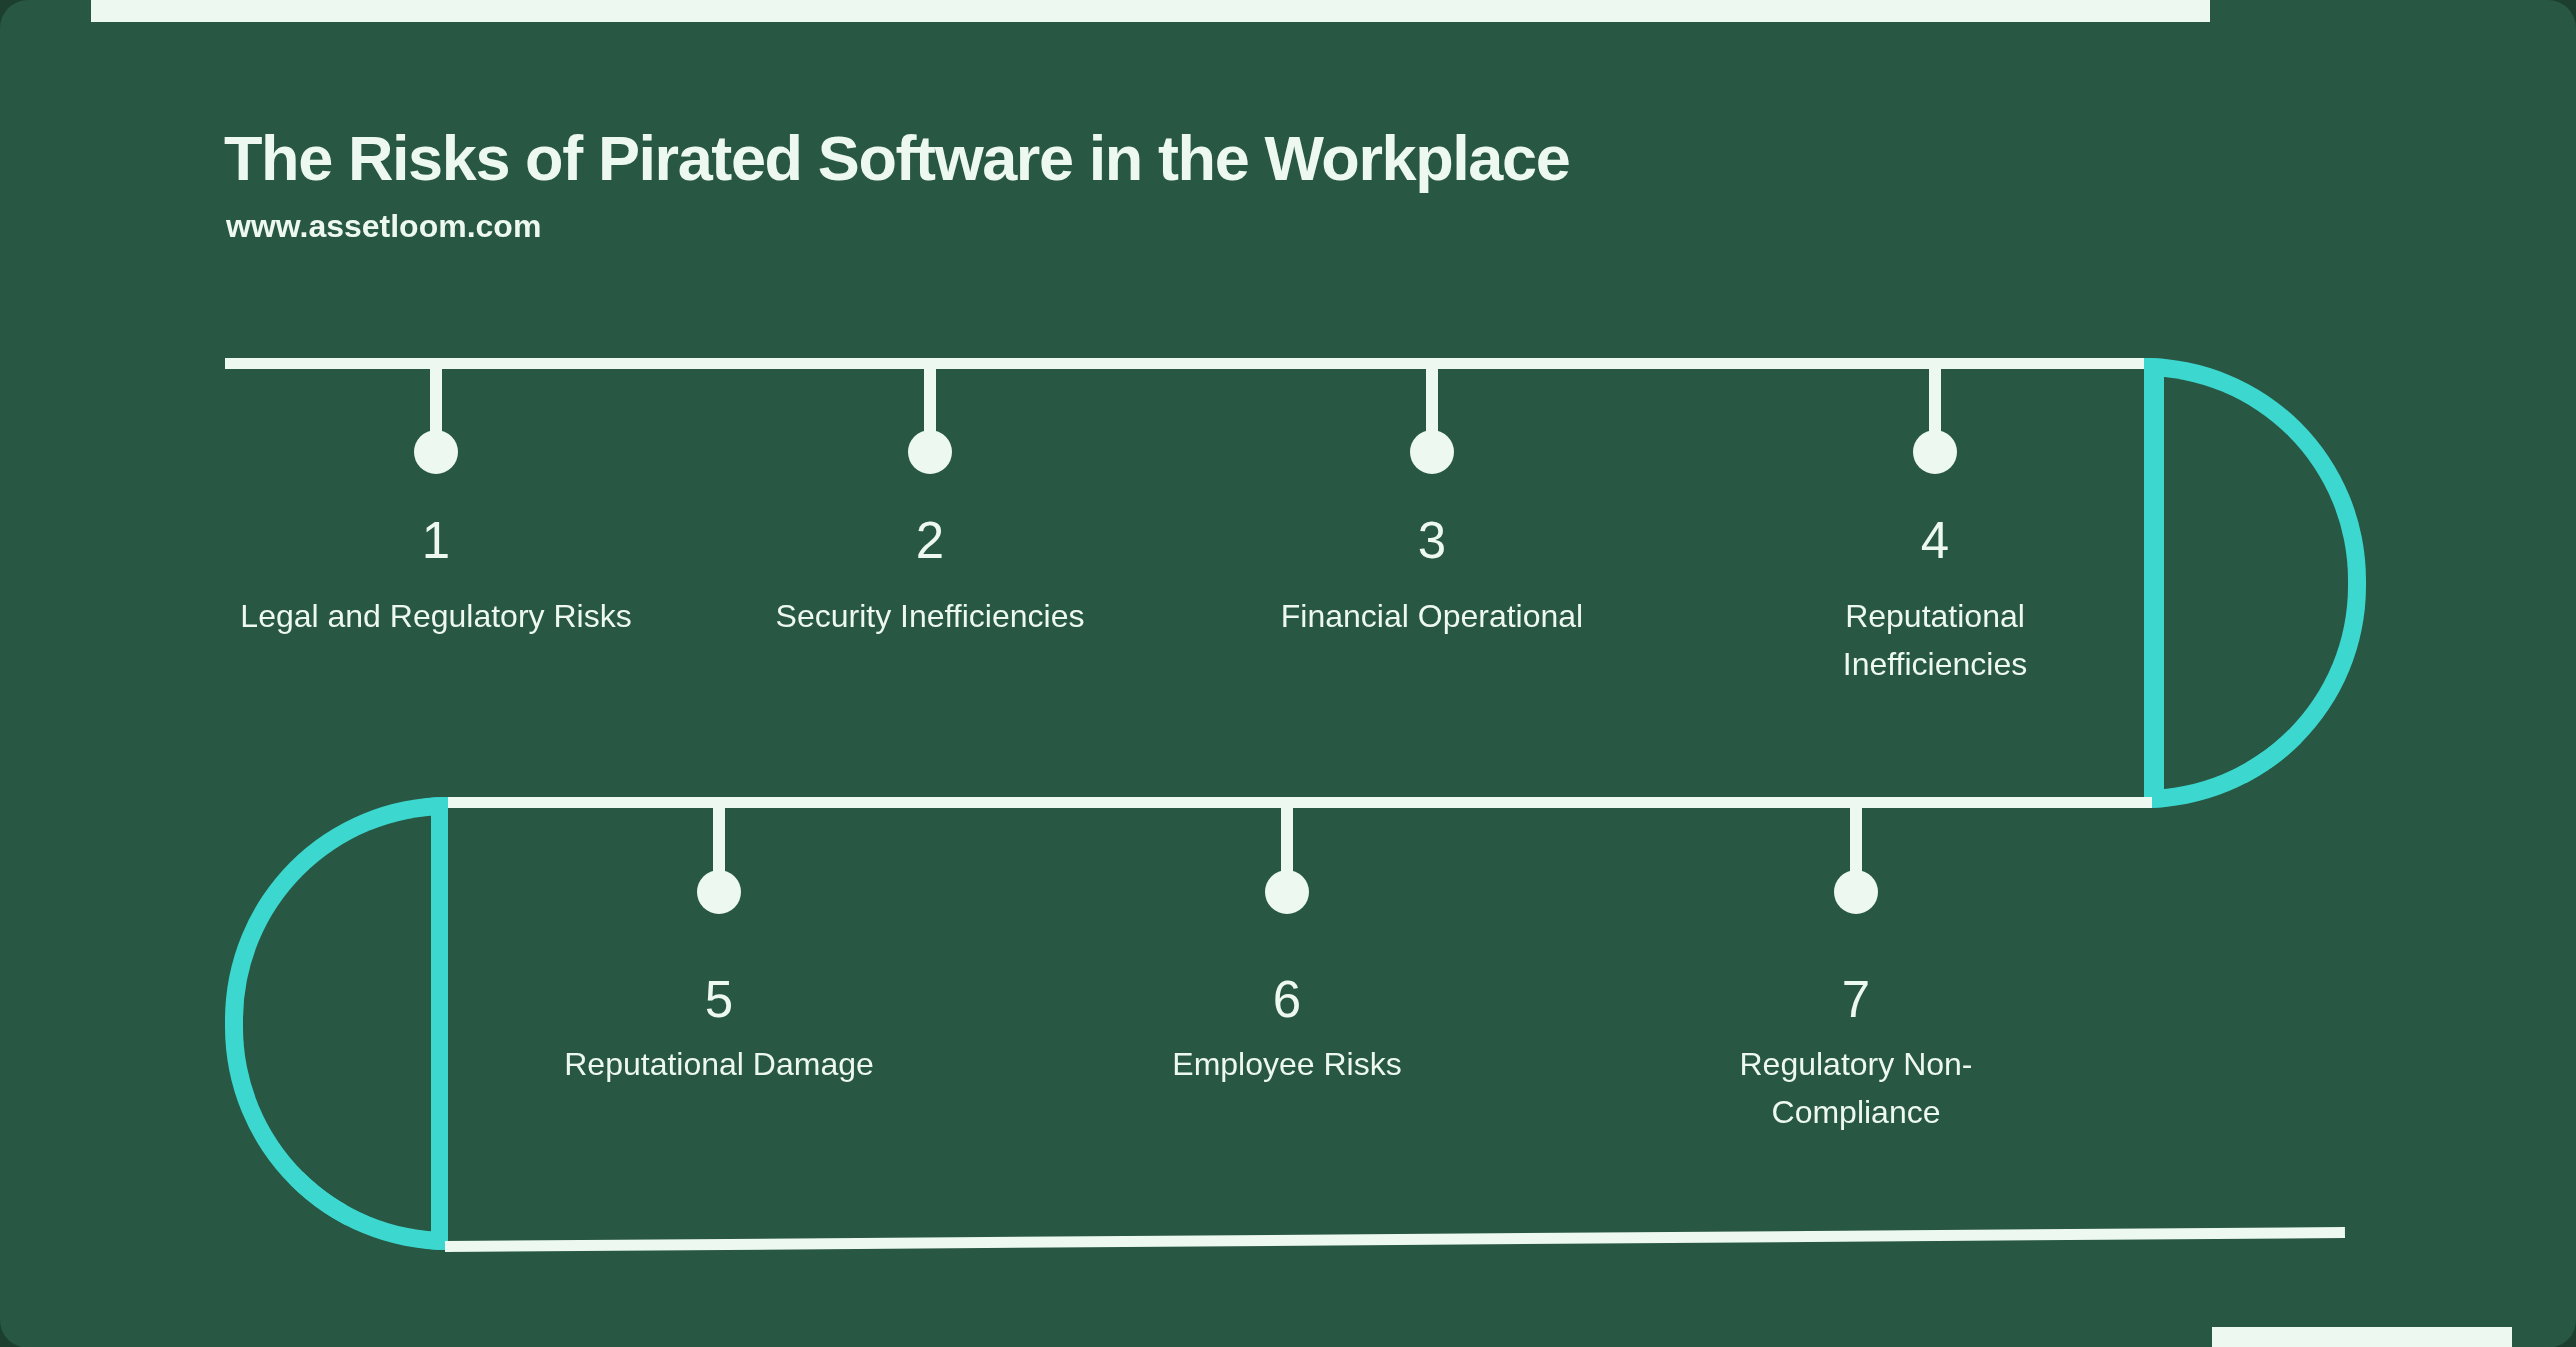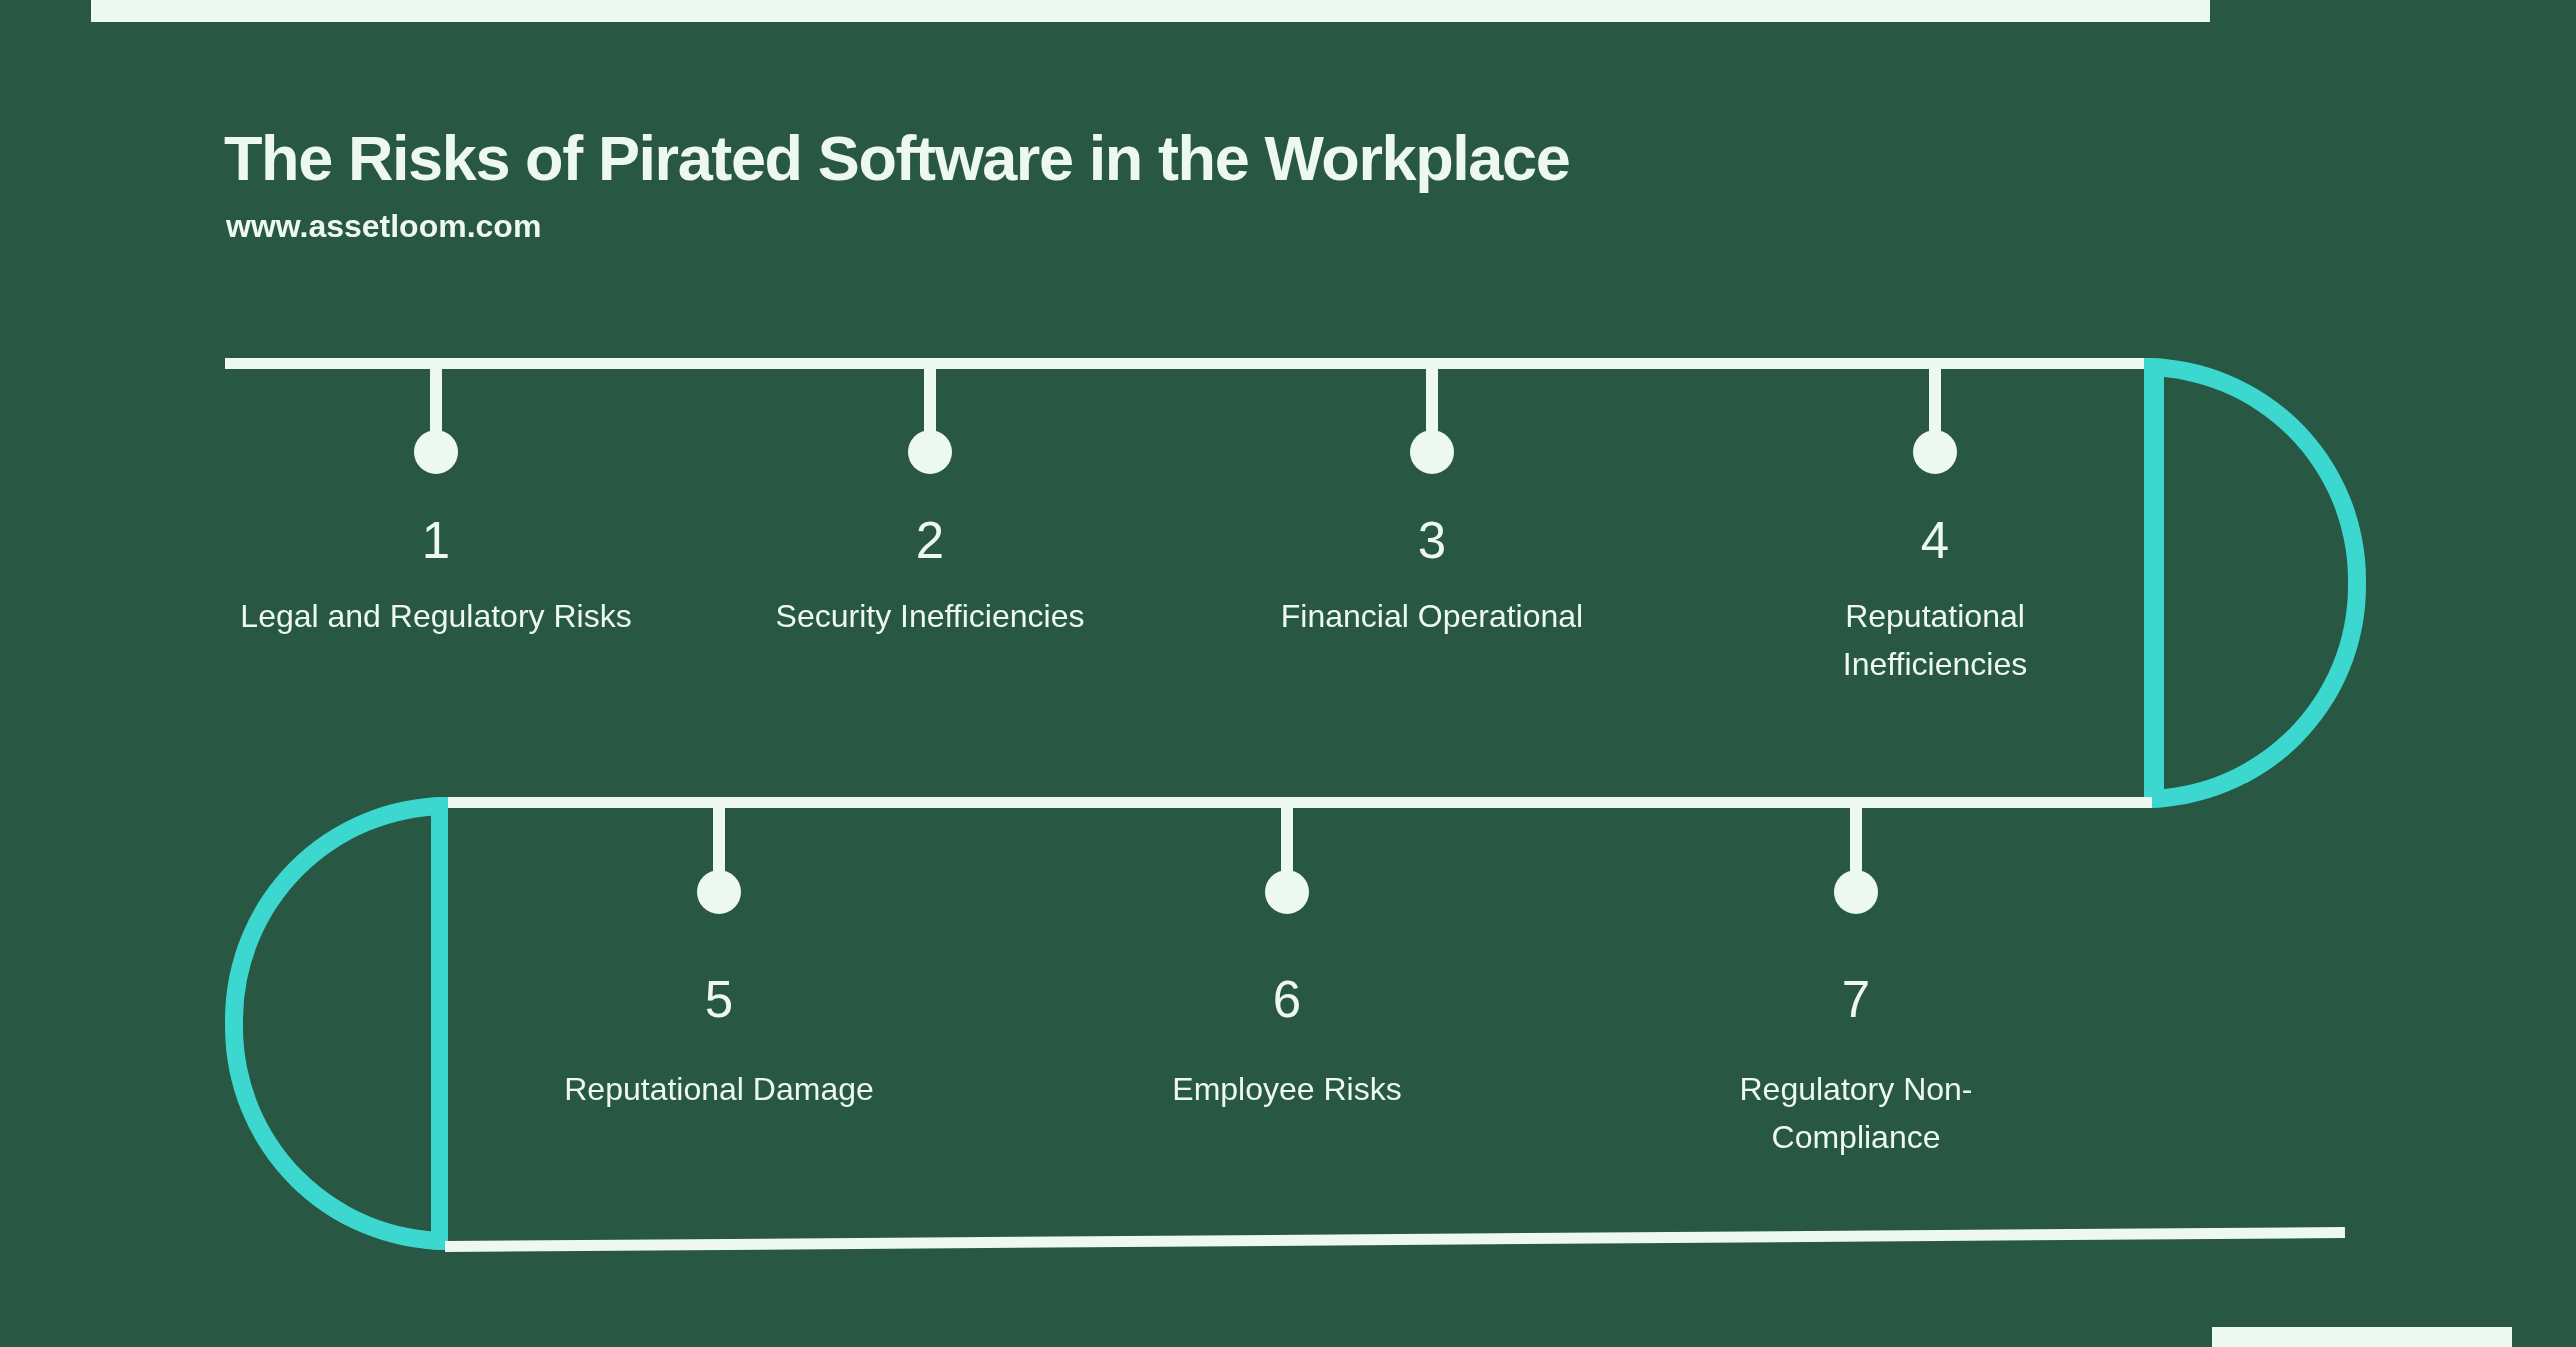--- a/index.html
+++ b/index.html
@@ -11,20 +11,21 @@
   body{
     background:#1c3f30;
     font-family:"Liberation Sans","DejaVu Sans",sans-serif;
   }
   .canvas{
     position:relative;
     width:2576px;
     height:1348px;
     background:var(--background);
     overflow:hidden;
+    border-radius:28px;
   }
   .bar{
     position:absolute;
     background:var(--cream);
   }
   .top-bar{ left:91px; top:0; width:2119px; height:22px; }
   .bottom-bar{ left:2212px; top:1327px; width:300px; height:20.6px; }
   .title{
     position:absolute;
     left:224px; top:122px;
@@ -112,21 +113,21 @@
     transform:translateX(-50%);
     font-size:32px;
     line-height:48px;
     font-weight:400;
   }
   .row1 .dot{ top:61px; }
   .row1 .num{ top:146px; }
   .row1 .label{ top:223px; }
   .row2 .dot{ top:62px; }
   .row2 .num{ top:166px; }
-  .row2 .label{ top:257px; }
+  .row2 .label{ top:232px; }
 </style>
 </head>
 <body>
 
 <div class="canvas">
 
   <div class="bar top-bar"></div>
 
   <h1 class="title">The Risks of Pirated Software in the Workplace</h1>
   <div class="website">www.assetloom.com</div>

